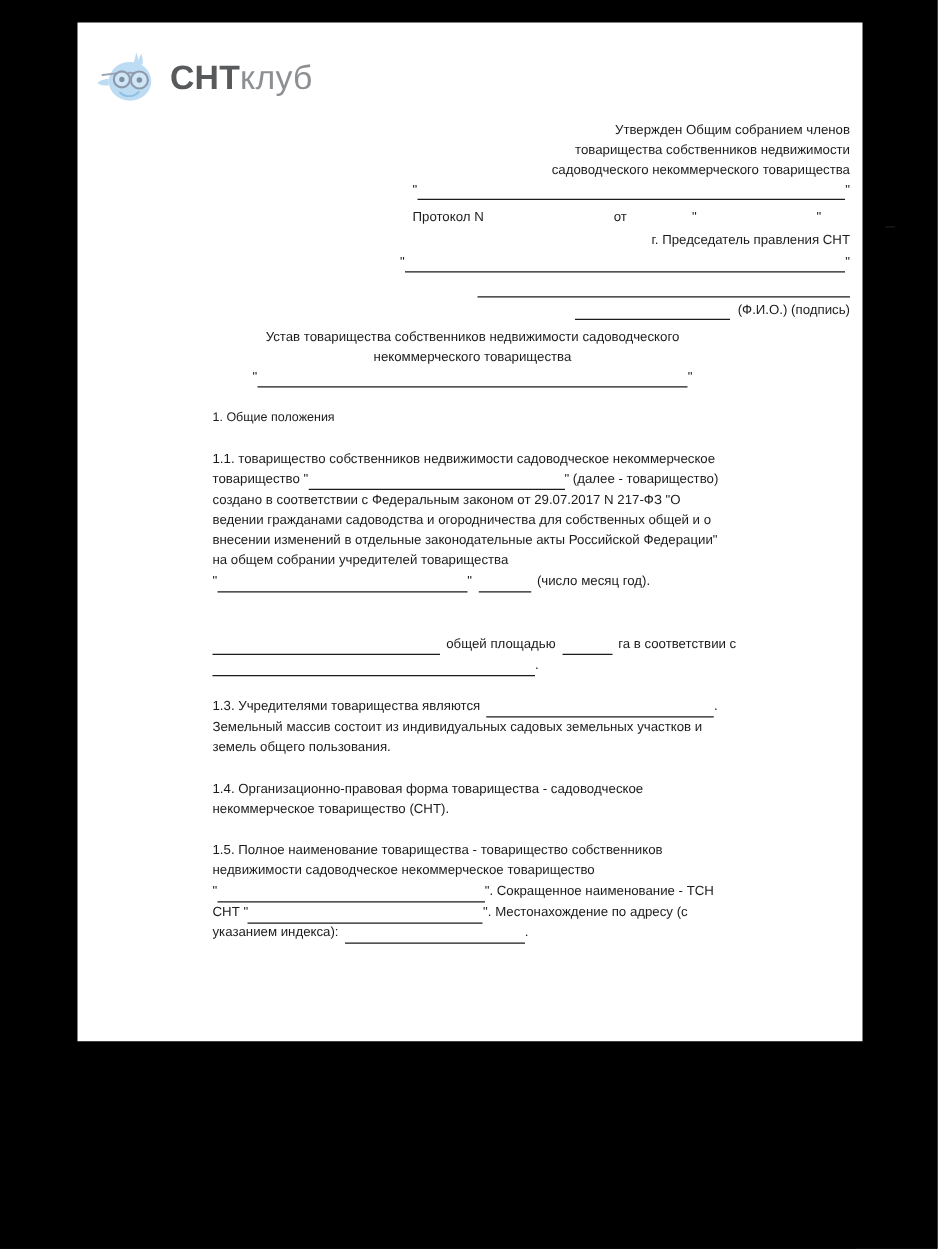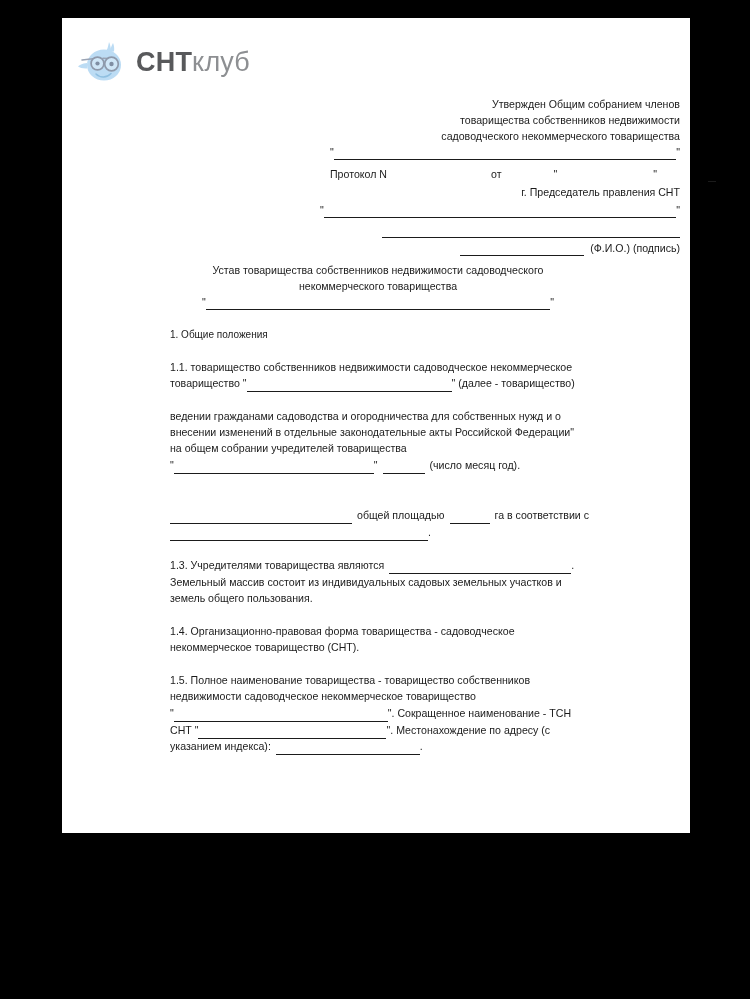--- a/index.html
+++ b/index.html
@@ -210,21 +210,22 @@
       <div class="blk sec-title" style="left:108px; top:309px;">1. Общие положения</div>
 
       <div class="blk para" style="left:108px; top:341px;">1.1. товарищество собственников недвижимости садоводческое некоммерческое</div>
       <div class="blk para" style="left:108px; top:357px; width:460px;">
         <span class="ln-row" style="width:460px;">
           <span>товарищество "</span>
           <span class="u" style="width:205px;"></span>
           <span>" (далее - товарищество)</span>
         </span>
       </div>
-      <div class="blk para" style="left:108px; top:390px;">ведении гражданами садоводства и огородничества для собственных нужд и о</div>
+      <div class="blk para" style="left:108px; top:374px;">создано в соответствии с Федеральным законом от 29.07.2017 N 217-ФЗ "О</div>
+      <div class="blk para" style="left:108px; top:390px;">ведении гражданами садоводства и огородничества для собственных общей и о</div>
       <div class="blk para" style="left:108px; top:406px;">внесении изменений в отдельные законодательные акты Российской Федерации"</div>
       <div class="blk para" style="left:108px; top:422px;">на общем собрании учредителей товарищества</div>
       <div class="blk para" style="left:108px; top:439px; width:430px;">
         <span class="ln-row" style="width:430px;">
           <span class="q">"</span>
           <span class="u" style="width:200px;"></span>
           <span class="q">"</span>
           <span class="u" style="width:42px; margin:0 5px;"></span>
           <span>(число месяц год).</span>
         </span>

